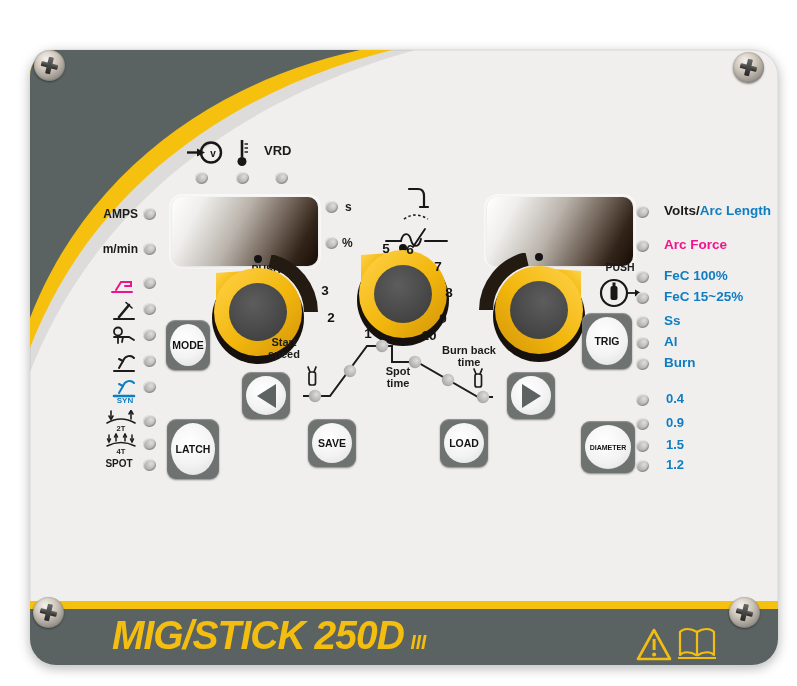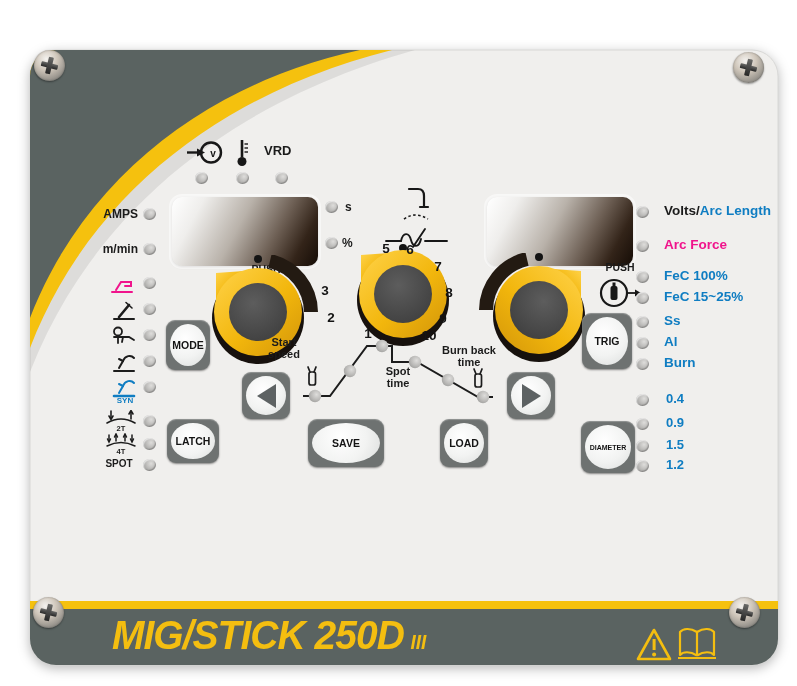--- a/index.html
+++ b/index.html
@@ -304,24 +304,24 @@
         <path d="M26.5,6 L28,9 L29.5,6"></path>
       <path d="M3,13 Q17,6 31,13"></path>
     </g>
     <text x="17" y="21" font-size="7.5" font-weight="bold" fill="#1c1c1c" text-anchor="middle" font-family="Liberation Sans, sans-serif">4T</text>
   </svg>
   <div class="led" style="left:143px;top:438px"></div>
 
   <div class="lbl" style="left:100px;top:459px;width:38px;text-align:center;font-size:10px;">SPOT</div>
   <div class="led" style="left:143px;top:459px"></div>
 
-  <div class="btn" style="left:167px;top:419px;width:52px;height:44px;">
+  <div class="btn" style="left:167px;top:419px;width:52px;height:60px;">
     <div class="face">LATCH</div>
   </div>
-  <div class="btn" style="left:308px;top:419px;width:48px;height:48px;padding-left:28px;">
+  <div class="btn" style="left:308px;top:419px;width:48px;height:48px;">
     <div class="face">SAVE</div>
   </div>
   <div class="btn" style="left:440px;top:419px;width:48px;height:48px;">
     <div class="face">LOAD</div>
   </div>
 
   <div class="lbl" style="left:598px;top:262px;width:44px;text-align:center;font-size:10.5px;">PUSH</div>
   <svg class="abs" style="left:598px;top:278px" width="44" height="32" viewBox="0 0 44 32">
     <circle cx="16" cy="15" r="13" stroke="#171717" stroke-width="2.2" fill="none"></circle>
     <rect x="12.5" y="8" width="7" height="14" rx="2" fill="#171717"></rect>

